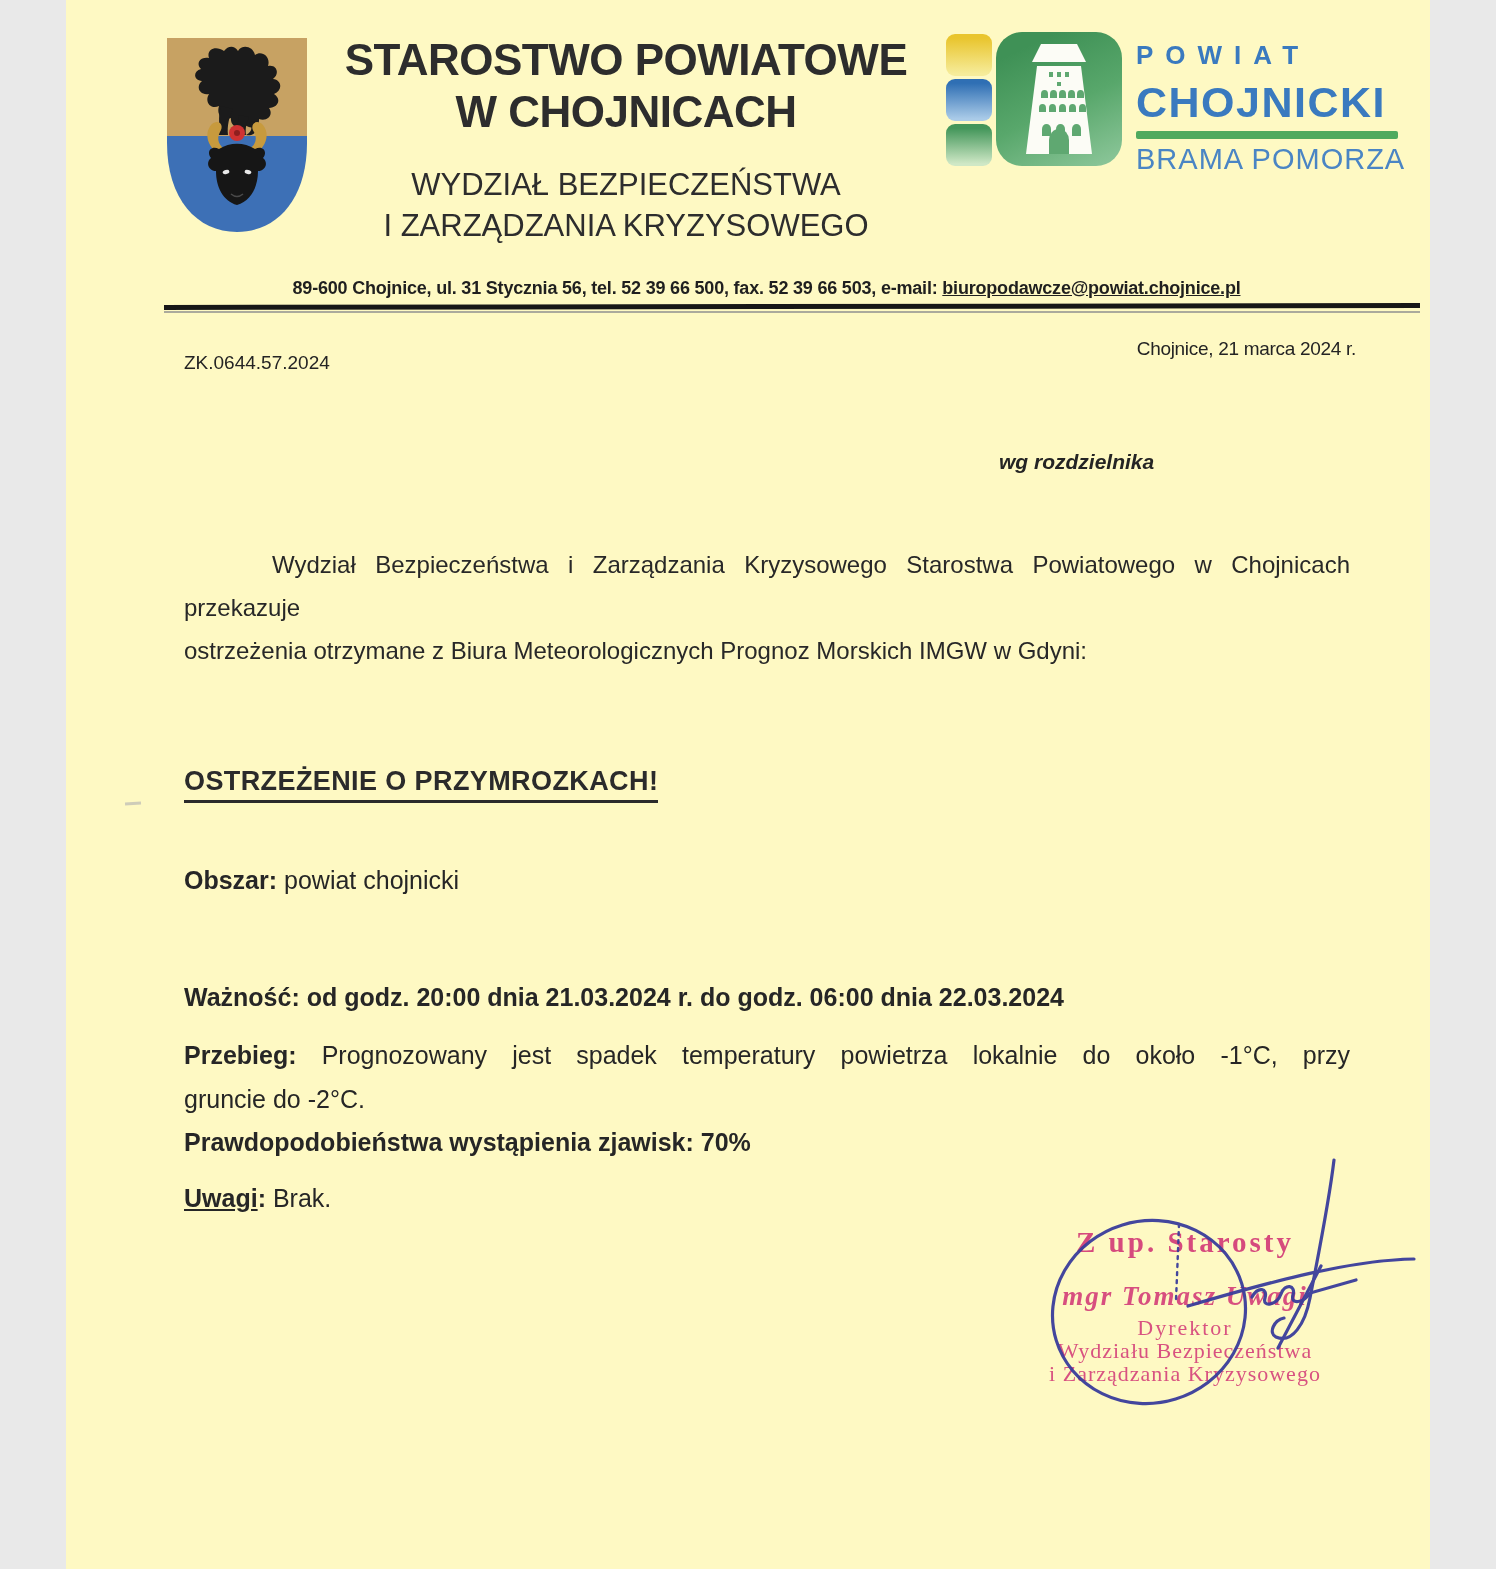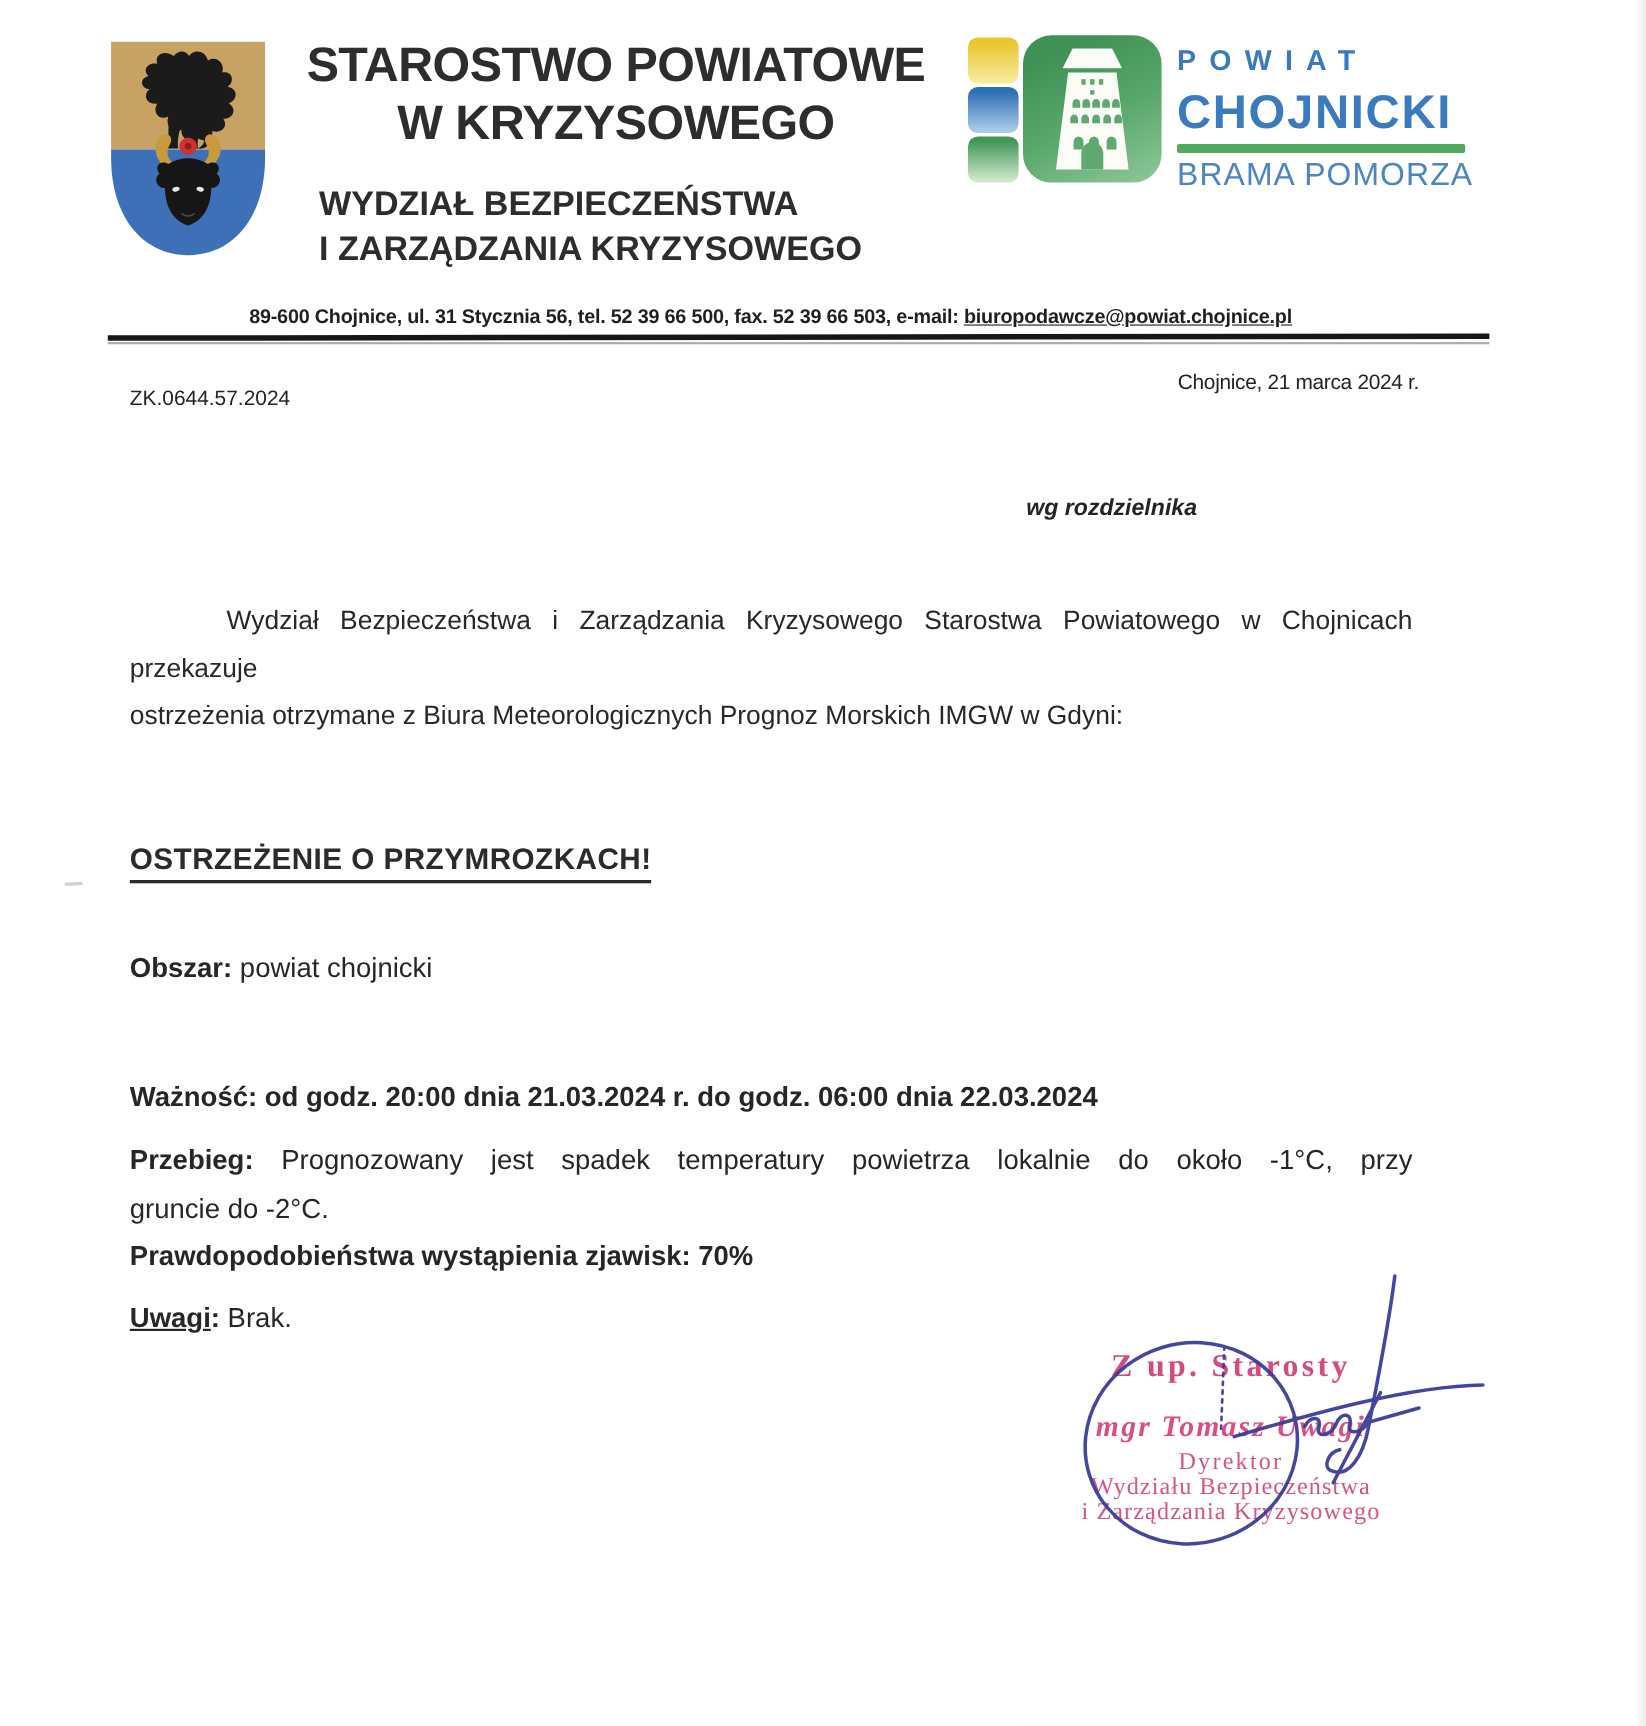--- a/index.html
+++ b/index.html
@@ -1,27 +1,27 @@
 <!DOCTYPE html>
 <html><head>
 <meta charset="utf-8">
 <style>
   html,body{margin:0;padding:0;background:#e9e9e9;}
   .page{
-    position:relative;width:1496px;height:1569px;background:#ffffff;
+    position:relative;width:1364px;height:1569px;background:#fef9c3;
     font-family:"Liberation Sans",sans-serif;color:#242424;overflow:hidden;
     margin:0 auto;
   }
   .abs{position:absolute;}
   .b{font-weight:bold;}
   
   .org-block{left:270px;top:34px;width:580px;text-align:center;
     font-weight:bold;font-size:44px;line-height:52px;color:#2d2d2d;letter-spacing:-0.5px;}
-  .dept-block{left:290px;top:164px;width:540px;text-align:left;
-    font-weight:bold;font-size:31px;line-height:41px;color:#2d2d2d;}
+  .dept-block{left:290px;top:164px;width:540px;text-align:center;
+    font-weight:normal;font-size:31px;line-height:41px;color:#2d2d2d;}
   
   .logo-squares{left:880px;top:34px;width:46px;}
   .logo-sq{width:46px;height:42px;border-radius:9px;margin-bottom:3px;}
   .sq-yellow{background:linear-gradient(180deg,#e9c52e 10%,#f6ec9a 95%);}
   .sq-blue{background:linear-gradient(180deg,#2f6fb4 10%,#aacbe8 95%);}
   .sq-green{background:linear-gradient(180deg,#43965a 10%,#cfe8c6 95%);}
   .logo-big{left:930px;top:32px;width:126px;height:134px;border-radius:26px;
     background:linear-gradient(155deg,#3f9156 15%,#58a76b 55%,#8fc89c 100%);}
   .logo-text{left:1070px;top:32px;width:280px;}
   .logo-powiat{font-size:26px;font-weight:bold;color:#3a7abf;letter-spacing:12px;line-height:46px;white-space:nowrap;}
@@ -83,21 +83,21 @@
       <circle cx="76" cy="100" r="3" fill="#8f1f1f"></circle>
       <path d="M58,116 C50,112 45,119 50,125 C44,130 48,138 55,138 C55,154 62,168 76,172 C90,168 97,154 97,138 C104,138 108,130 102,125 C107,119 102,112 94,116 C83,109 69,109 58,116 Z" fill="#161616"></path>
       <ellipse cx="65" cy="139" rx="3.4" ry="2.1" fill="#e8e8e8" transform="rotate(-14 65 139)"></ellipse>
       <ellipse cx="87" cy="139" rx="3.4" ry="2.1" fill="#e8e8e8" transform="rotate(14 87 139)"></ellipse>
       <path d="M70,161 Q76,166 82,161" stroke="#4a4a4a" stroke-width="1.5" fill="none"></path>
     </g>
   </svg>
 
   <div class="abs org-block">
     <div>STAROSTWO POWIATOWE</div>
-    <div>W KRYZYSOWEGO</div>
+    <div>W CHOJNICACH</div>
   </div>
   <div class="abs dept-block">
     <div>WYDZIAŁ BEZPIECZEŃSTWA</div>
     <div>I ZARZĄDZANIA KRYZYSOWEGO</div>
   </div>
 
   <div class="abs logo-squares">
     <div class="logo-sq sq-yellow"></div>
     <div class="logo-sq sq-blue"></div>
     <div class="logo-sq sq-green"></div>

